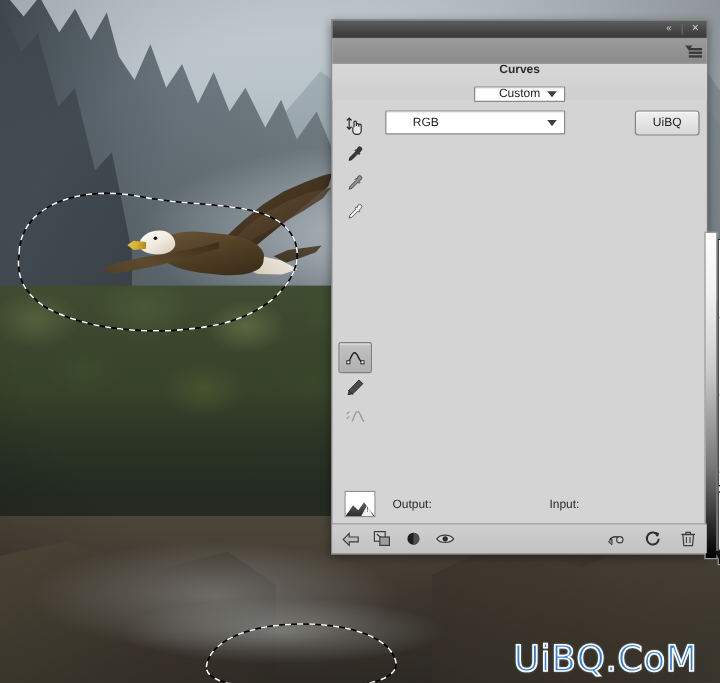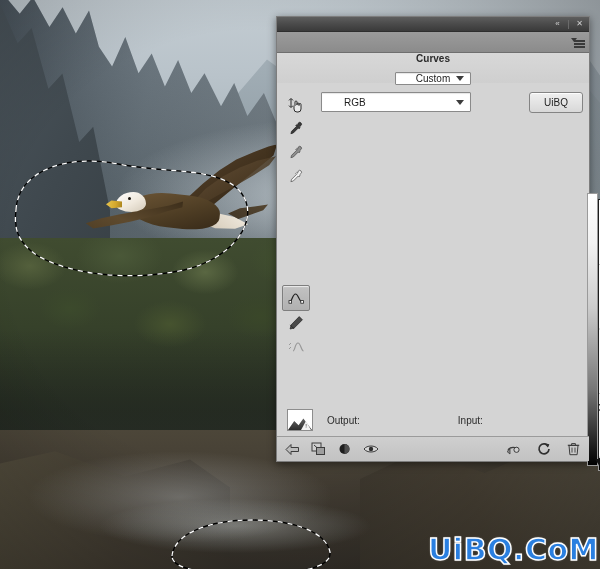--- a/index.html
+++ b/index.html
@@ -114,21 +114,21 @@
     clip-path:polygon(0% 40%,30% 18%,66% 10%,100% 2%,88% 26%,58% 44%,26% 62%);
     opacity:.9;}
 
   
   .ants{position:absolute;border:0;}
   .ants svg{display:block;overflow:visible;}
   .ants .base{fill:none;stroke:#000;stroke-width:1.3;}
   .ants .dash{fill:none;stroke:#fff;stroke-width:1.3;stroke-dasharray:5 5;}
 
   
-  #wm{position:absolute;left:428px;top:532px;font-size:30px;font-weight:bold;
+  #wm{position:absolute;left:428px;top:532px;font-size:30px;font-weight:normal;
       letter-spacing:.5px;color:#2a7fe0;font-family:"DejaVu Sans",sans-serif;
       -webkit-text-stroke:1.4px #ffffff; text-stroke:1.4px #ffffff;
       text-shadow:0 0 2px rgba(255,255,255,.9),1px 1px 0 rgba(0,0,0,.25);}
 
   
   #panel{position:absolute;left:276px;top:16px;width:312px;height:444px;
     background:#d4d4d4;border:1px solid #7d7d7d;
     box-shadow:0 2px 8px rgba(0,0,0,.45);}
   #titlebar{height:14px;background:linear-gradient(180deg,#5e5e5e 0%,#4b4b4b 48%,#3a3a3a 100%);
     border-bottom:1px solid #2e2e2e;display:flex;align-items:center;justify-content:flex-end;padding-right:3px;gap:4px;}

